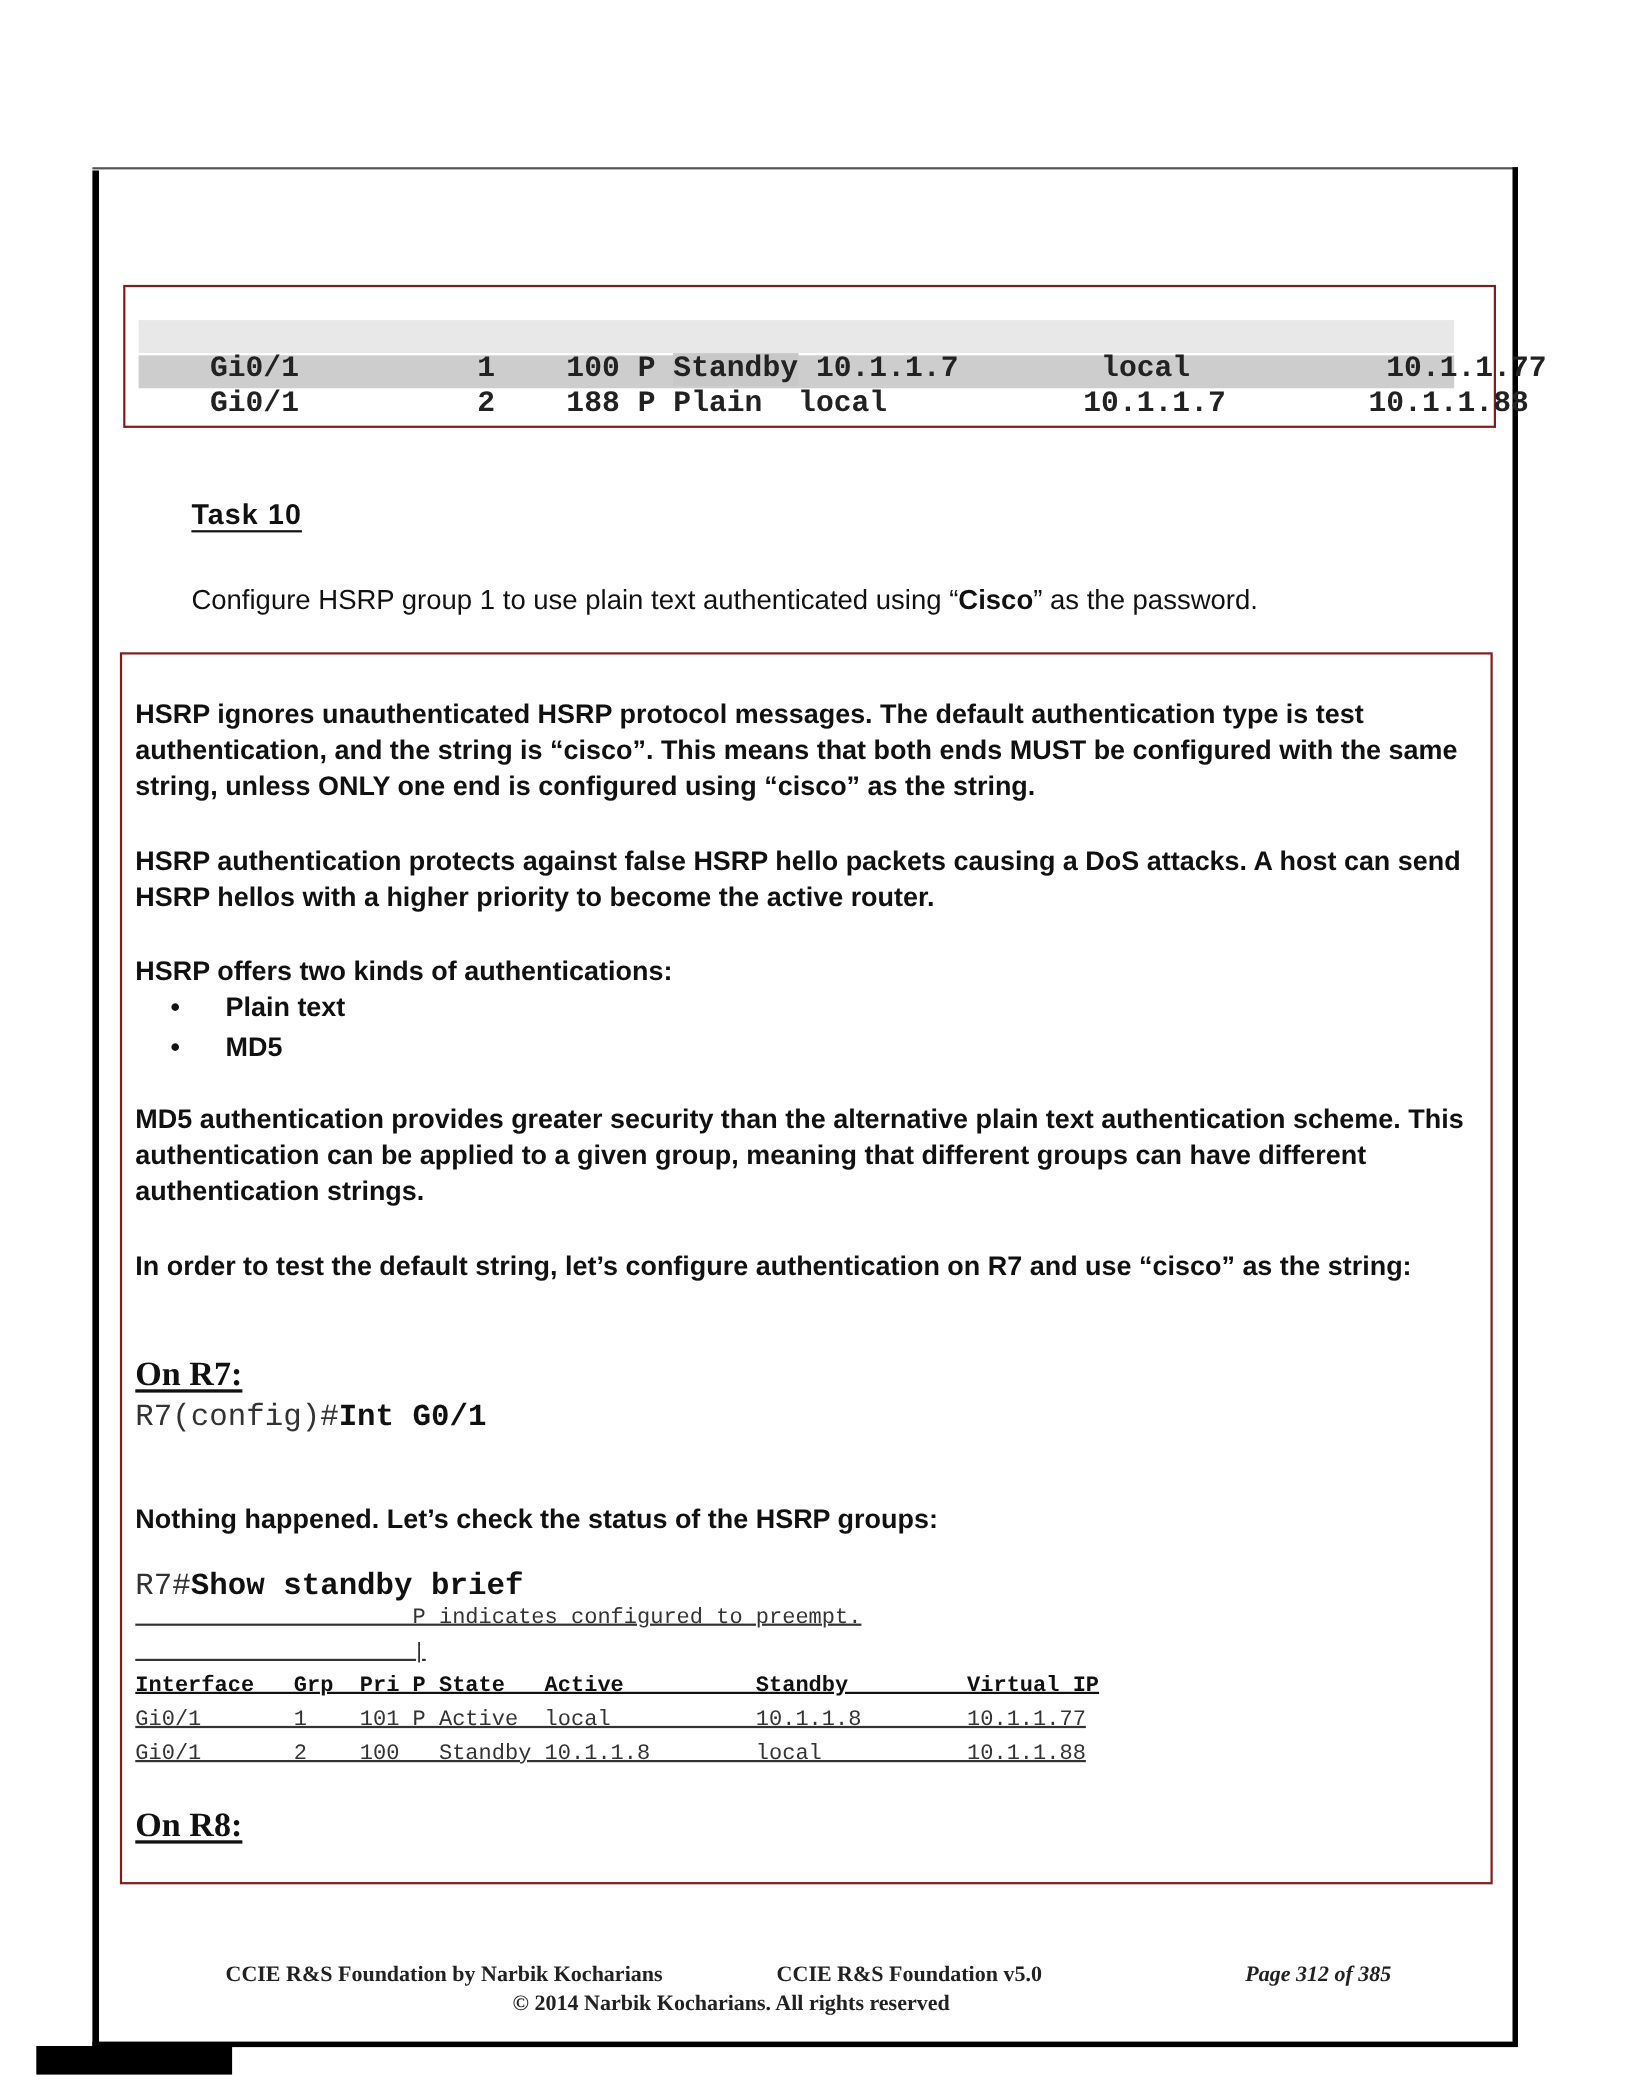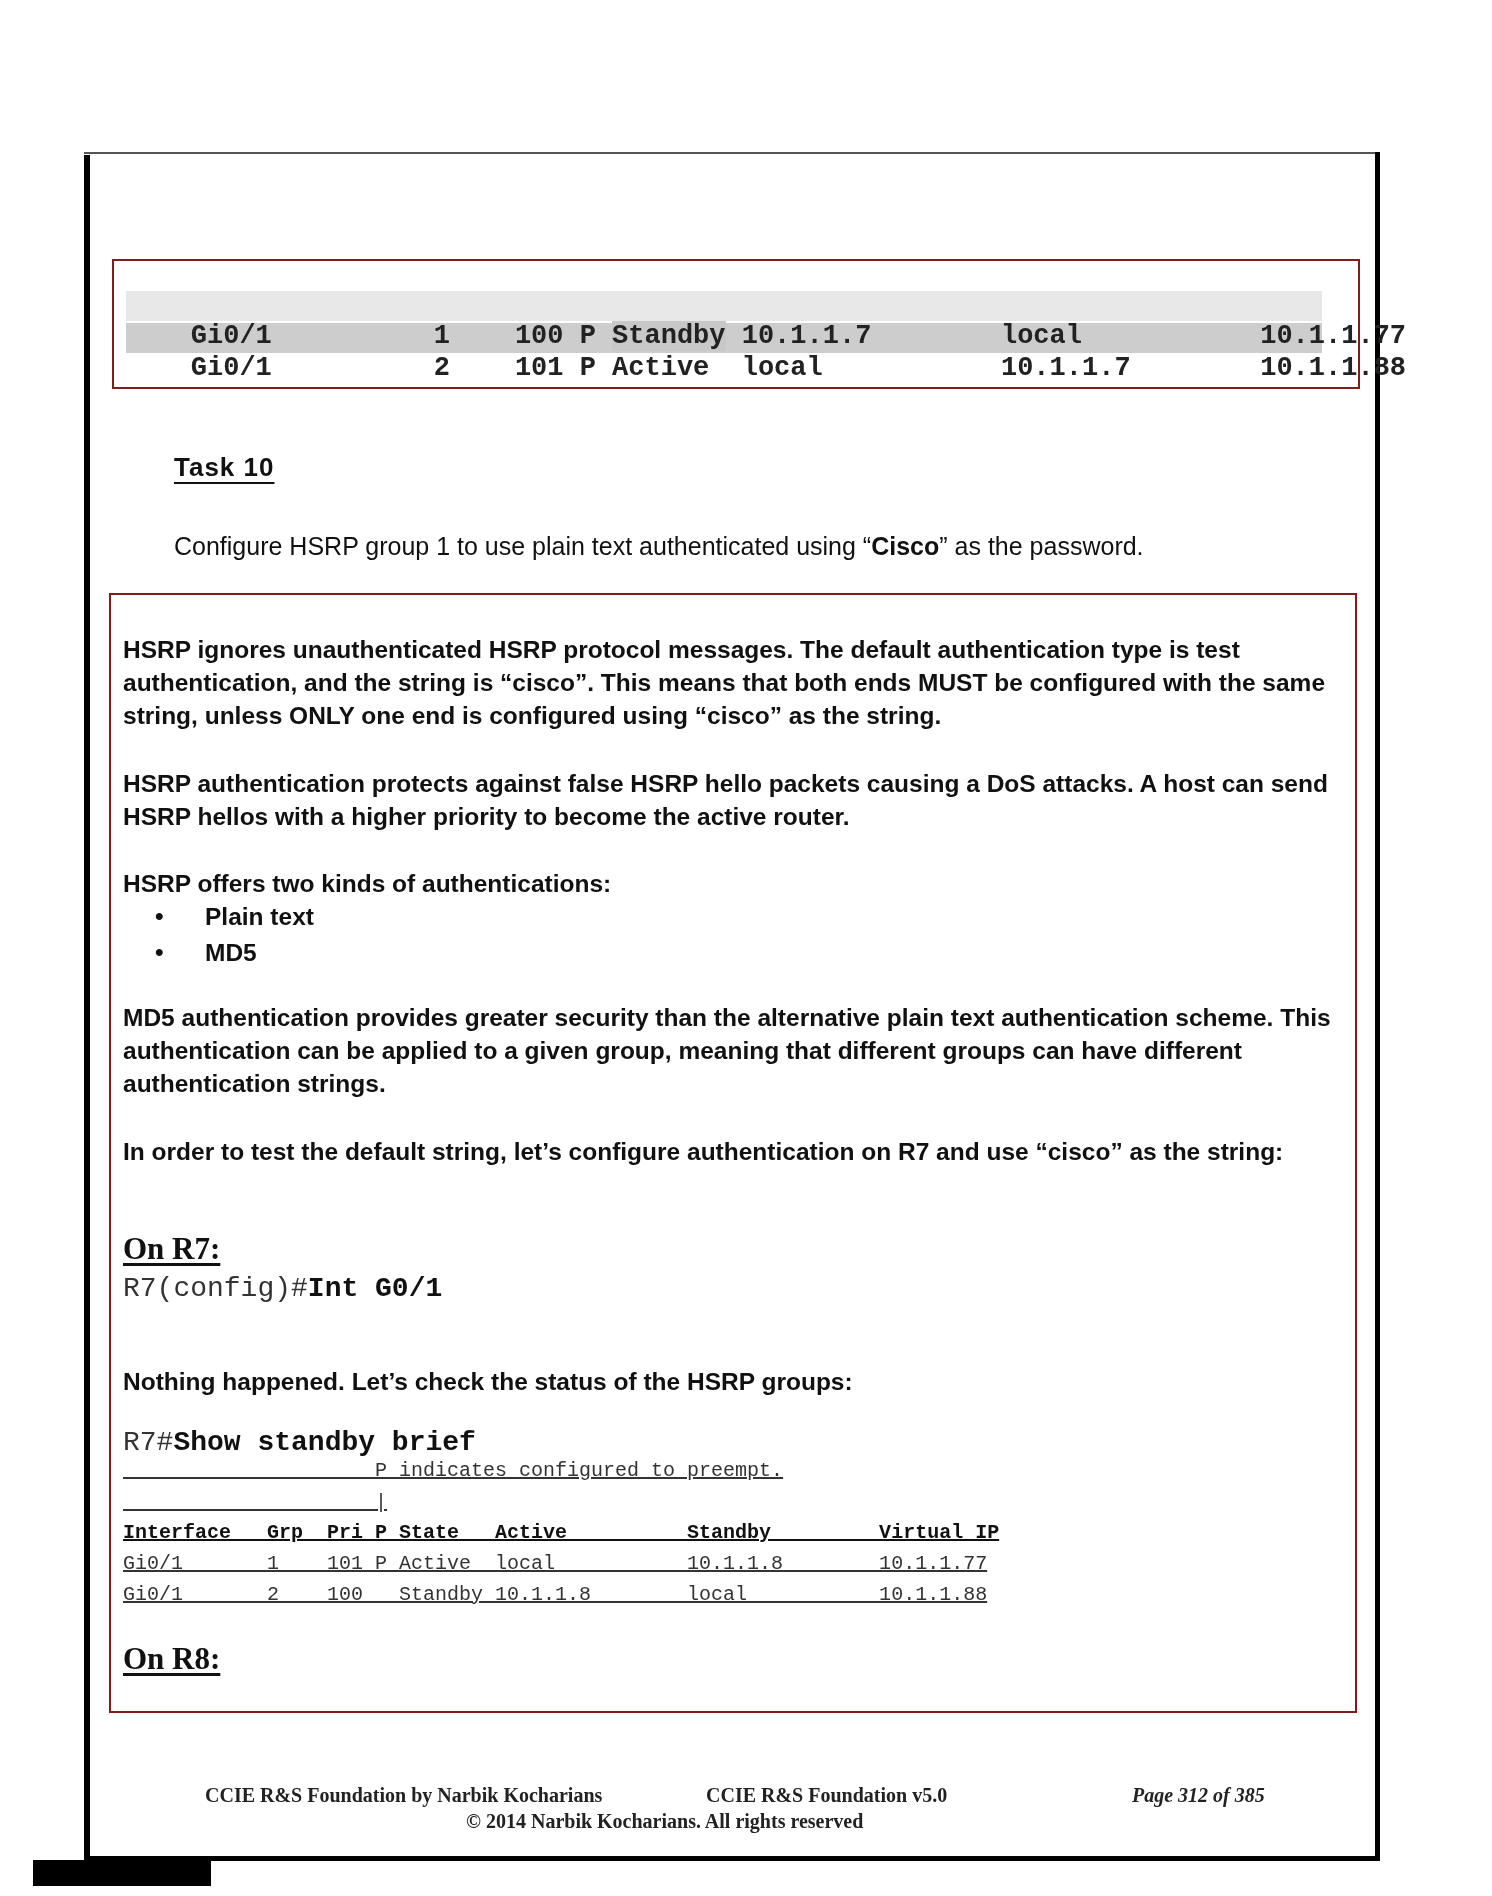--- a/index.html
+++ b/index.html
@@ -53,21 +53,21 @@
 <div class="page-frame-bottom"></div>
 <div class="corner-block"></div>
 
 <div id="top-box" class="box">
   <div class="shade-row r1"></div>
   <div class="shade-row r2"></div>
   <div class="top-row r1 mono" style="background:none;">
     <span>Gi0/1</span><span>          </span><span>1</span><span>    </span><span>100</span><span> </span><span>P</span><span> </span><span style="background:#c8c8c8;">Standby</span><span> </span><span>10.1.1.7</span><span>        </span><span>local</span><span>           </span><span>10.1.1.77</span>
   </div>
   <div class="top-row r2 mono" style="background:none;">
-    <span>Gi0/1</span><span>          </span><span>2</span><span>    </span><span>101</span><span> </span><span>P</span><span> </span><span>Active</span><span>  </span><span>local</span><span>           </span><span>10.1.1.7</span><span>        </span><span>10.1.1.88</span>
+    <span>Gi0/1</span><span>          </span><span>2</span><span>    </span><span>188</span><span> </span><span>P</span><span> </span><span>Plain</span><span>  </span><span>local</span><span>           </span><span>10.1.1.7</span><span>        </span><span>10.1.1.88</span>
   </div>
 </div>
 
 <div class="task-title sans">Task 10</div>
 <div class="task-desc sans"><span>Configure HSRP group 1 to use plain text authenticated using “</span><b>Cisco</b><span>” as the password.</span></div>
 
 <div id="main-box" class="box">
   <div class="para sans" style="top:38px;">HSRP ignores unauthenticated HSRP protocol messages. The default authentication type is test authentication, and the string is “cisco”. This means that both ends MUST be configured with the same string, unless ONLY one end is configured using “cisco” as the string.</div>
   <div class="para sans" style="top:272px;">HSRP offers two kinds of authentications:</div>
   <div class="para sans" style="top:172px;">HSRP authentication protects against false HSRP hello packets causing a DoS attacks. A host can send HSRP hellos with a higher priority to become the active router.</div>

